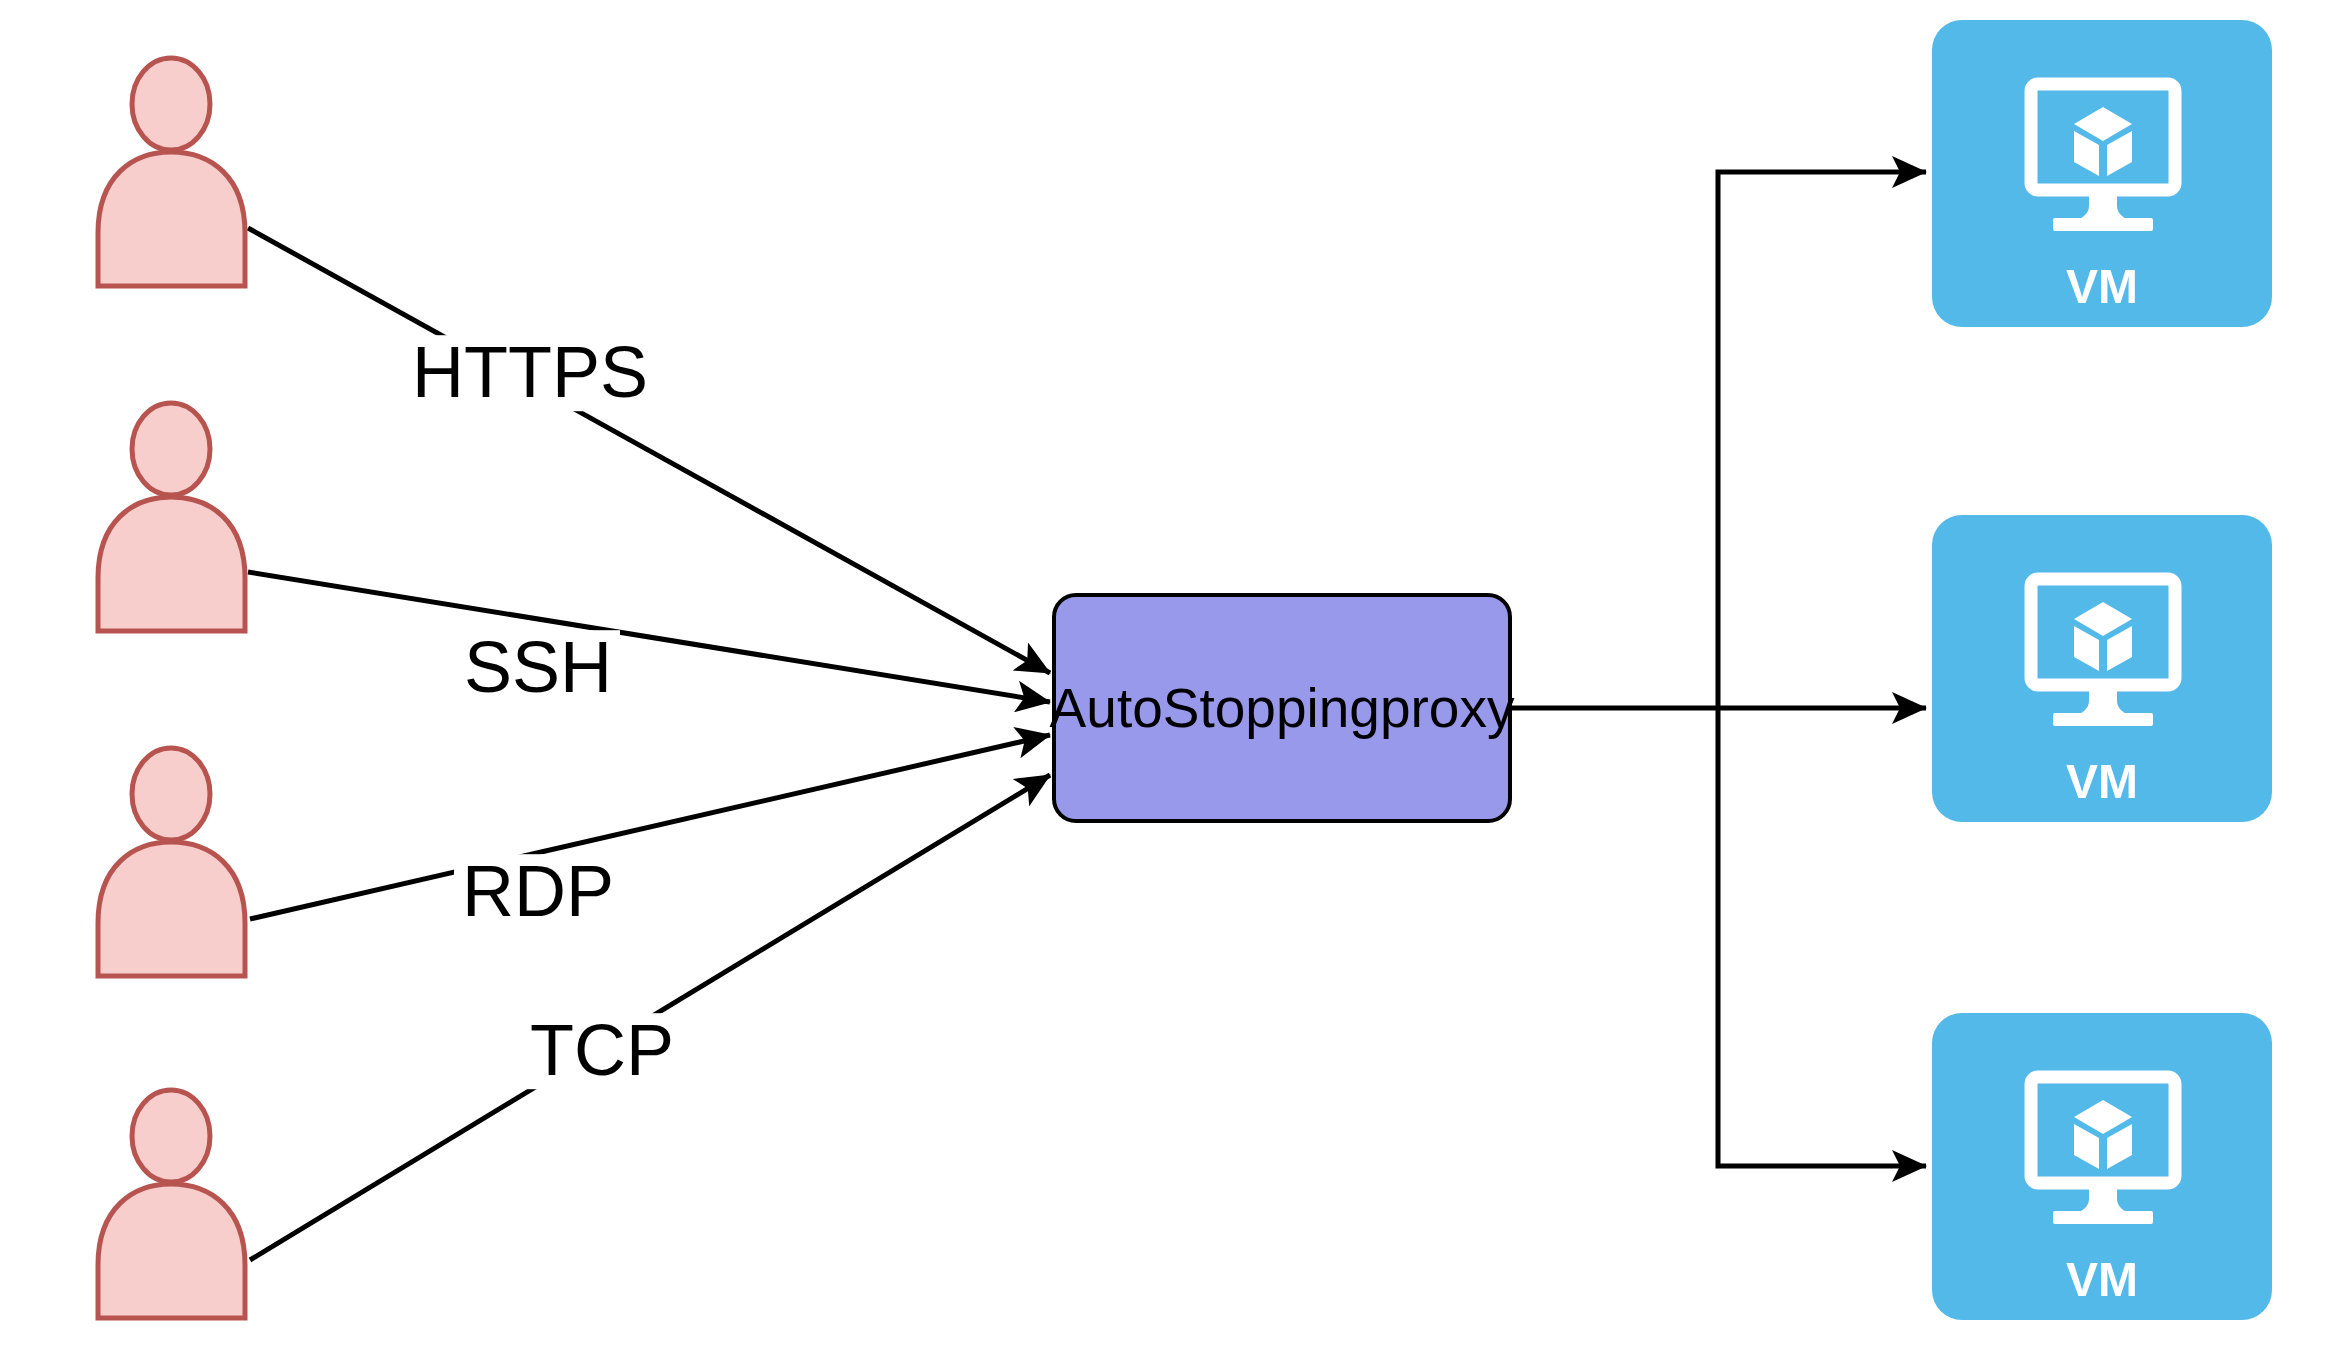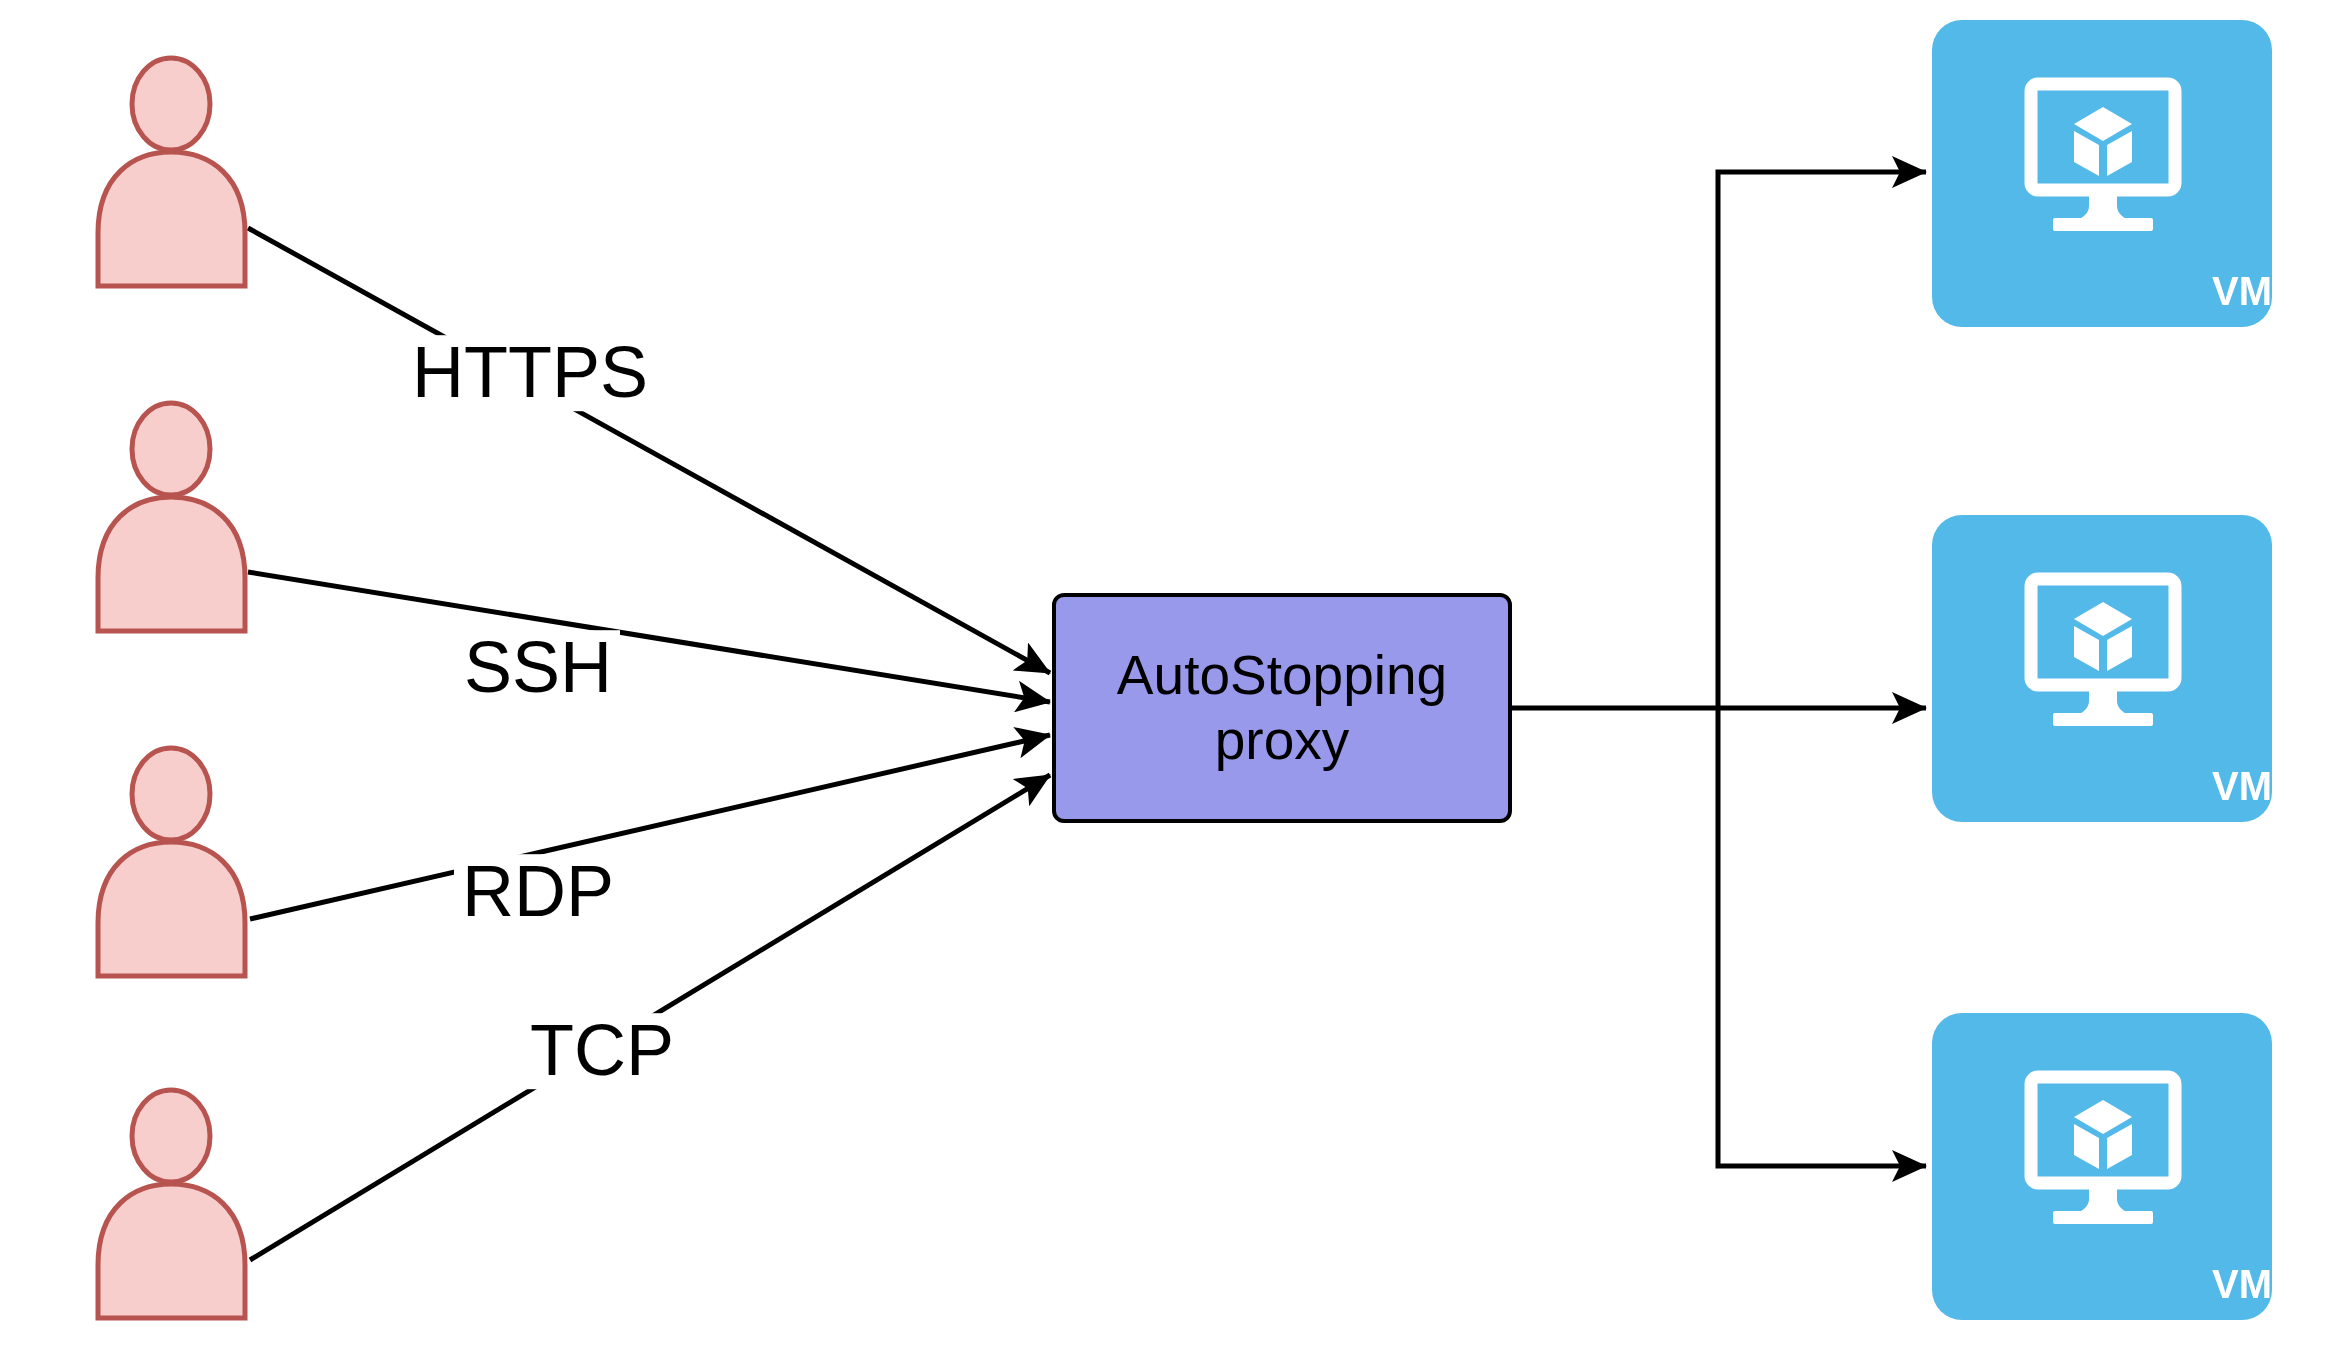--- a/index.html
+++ b/index.html
@@ -42,43 +42,43 @@
     padding: 0 8px;
     white-space: nowrap;
   }
 
   .proxy {
     position: absolute;
     left: 1052px; top: 593px;
     width: 460px; height: 230px;
     background: var(--proxy-fill);
     border: 4px solid var(--proxy-stroke);
-    border-radius: 12px;
-    display: flex; flex-direction: column;
+    border-radius: 24px;
+    display: flex; flex-direction: row;
     align-items: center; justify-content: center;
     color: var(--label-text);
     font-size: 55px; line-height: 1.18;
     text-align: center;
   }
 
   .vm {
     position: absolute;
     width: 340px; height: 307px;
     background: var(--vm-fill);
     border-radius: 30px;
   }
   .vm svg.vm-icon { position: absolute; left: 0; top: 0; }
   .mon { fill: none; stroke: var(--vm-icon); stroke-width: 13; }
   .w { fill: var(--vm-icon); }
   .vm-label {
     position: absolute;
     left: 0; bottom: 16px; width: 100%;
-    text-align: right;
+    text-align: center;
     color: var(--vm-icon);
-    font-size: 40px; font-weight: bold;
+    font-size: 48px; font-weight: bold;
     line-height: 1;
   }
 </style>
 </head>
 <body>
 
 <div class="canvas">
 
   <svg class="connectors" viewBox="0 0 2350 1368">
     <defs>

